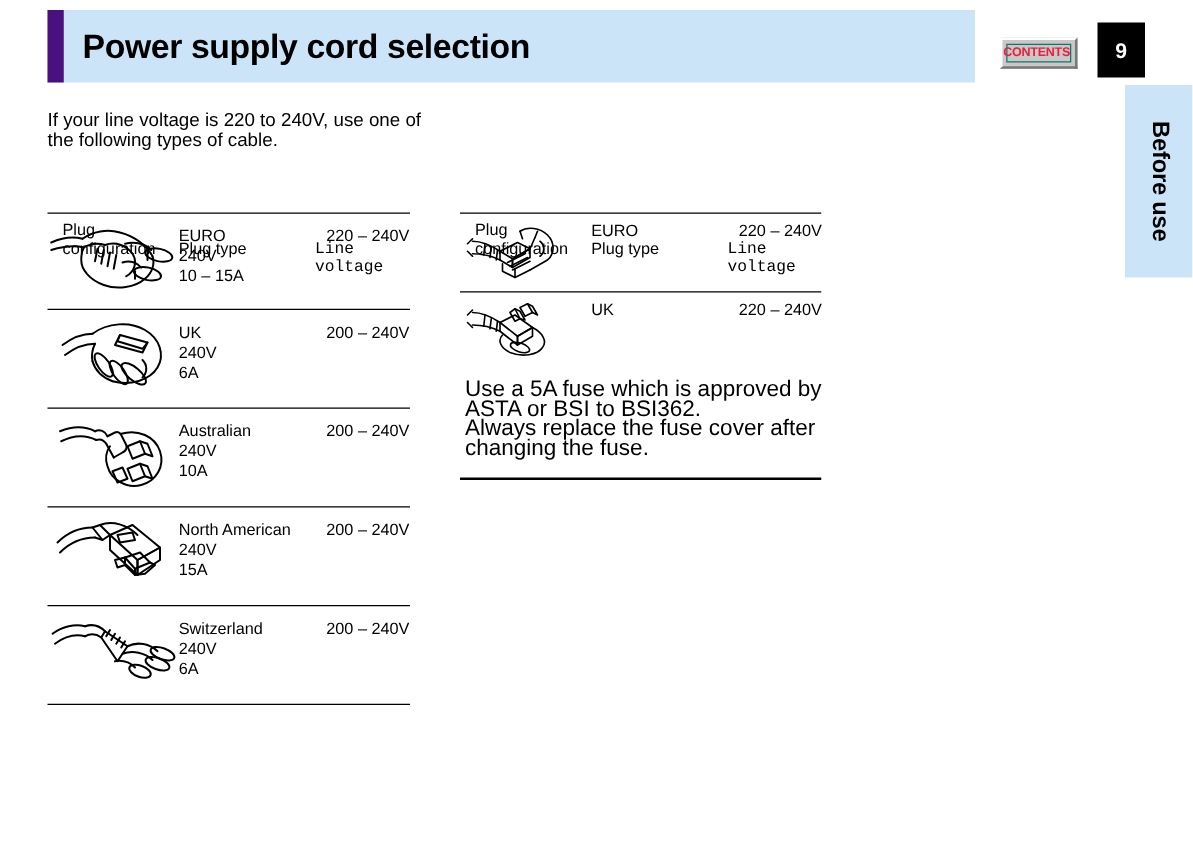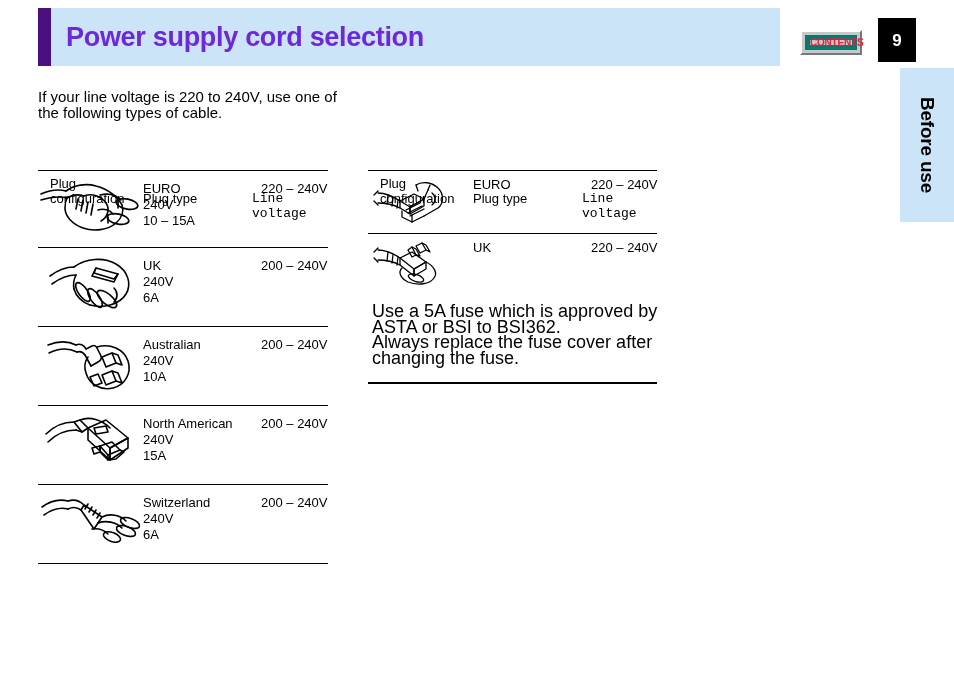--- a/index.html
+++ b/index.html
@@ -35,21 +35,21 @@
     background: #4b1080;
   }
   #page-title {
     position: absolute;
     left: 66px;
     top: 20px;
     font-size: 27px;
     font-weight: bold;
     letter-spacing: -0.3px;
     line-height: 34px;
-    color: #6d28d9;
+    color: #000000;
     white-space: nowrap;
   }
 
   
   #contents-button {
     position: absolute;
     left: 800px;
     top: 30px;
     width: 62px;
     height: 25px;
@@ -60,25 +60,25 @@
     border-bottom: 2px solid #787878;
     box-sizing: border-box;
     cursor: pointer;
   }
   #contents-button-inner {
     position: absolute;
     left: 3px;
     top: 3px;
     right: 3px;
     bottom: 3px;
-    border: 5px solid #0f766e;
+    border: 1px solid #0f766e;
     box-sizing: border-box;
     display: flex;
     align-items: center;
-    justify-content: flex-start;
+    justify-content: flex-end;
   }
   #contents-label {
     font-size: 10px;
     font-weight: bold;
     color: #e8203a;
     letter-spacing: -0.2px;
     line-height: 11px;
     white-space: nowrap;
   }
 

